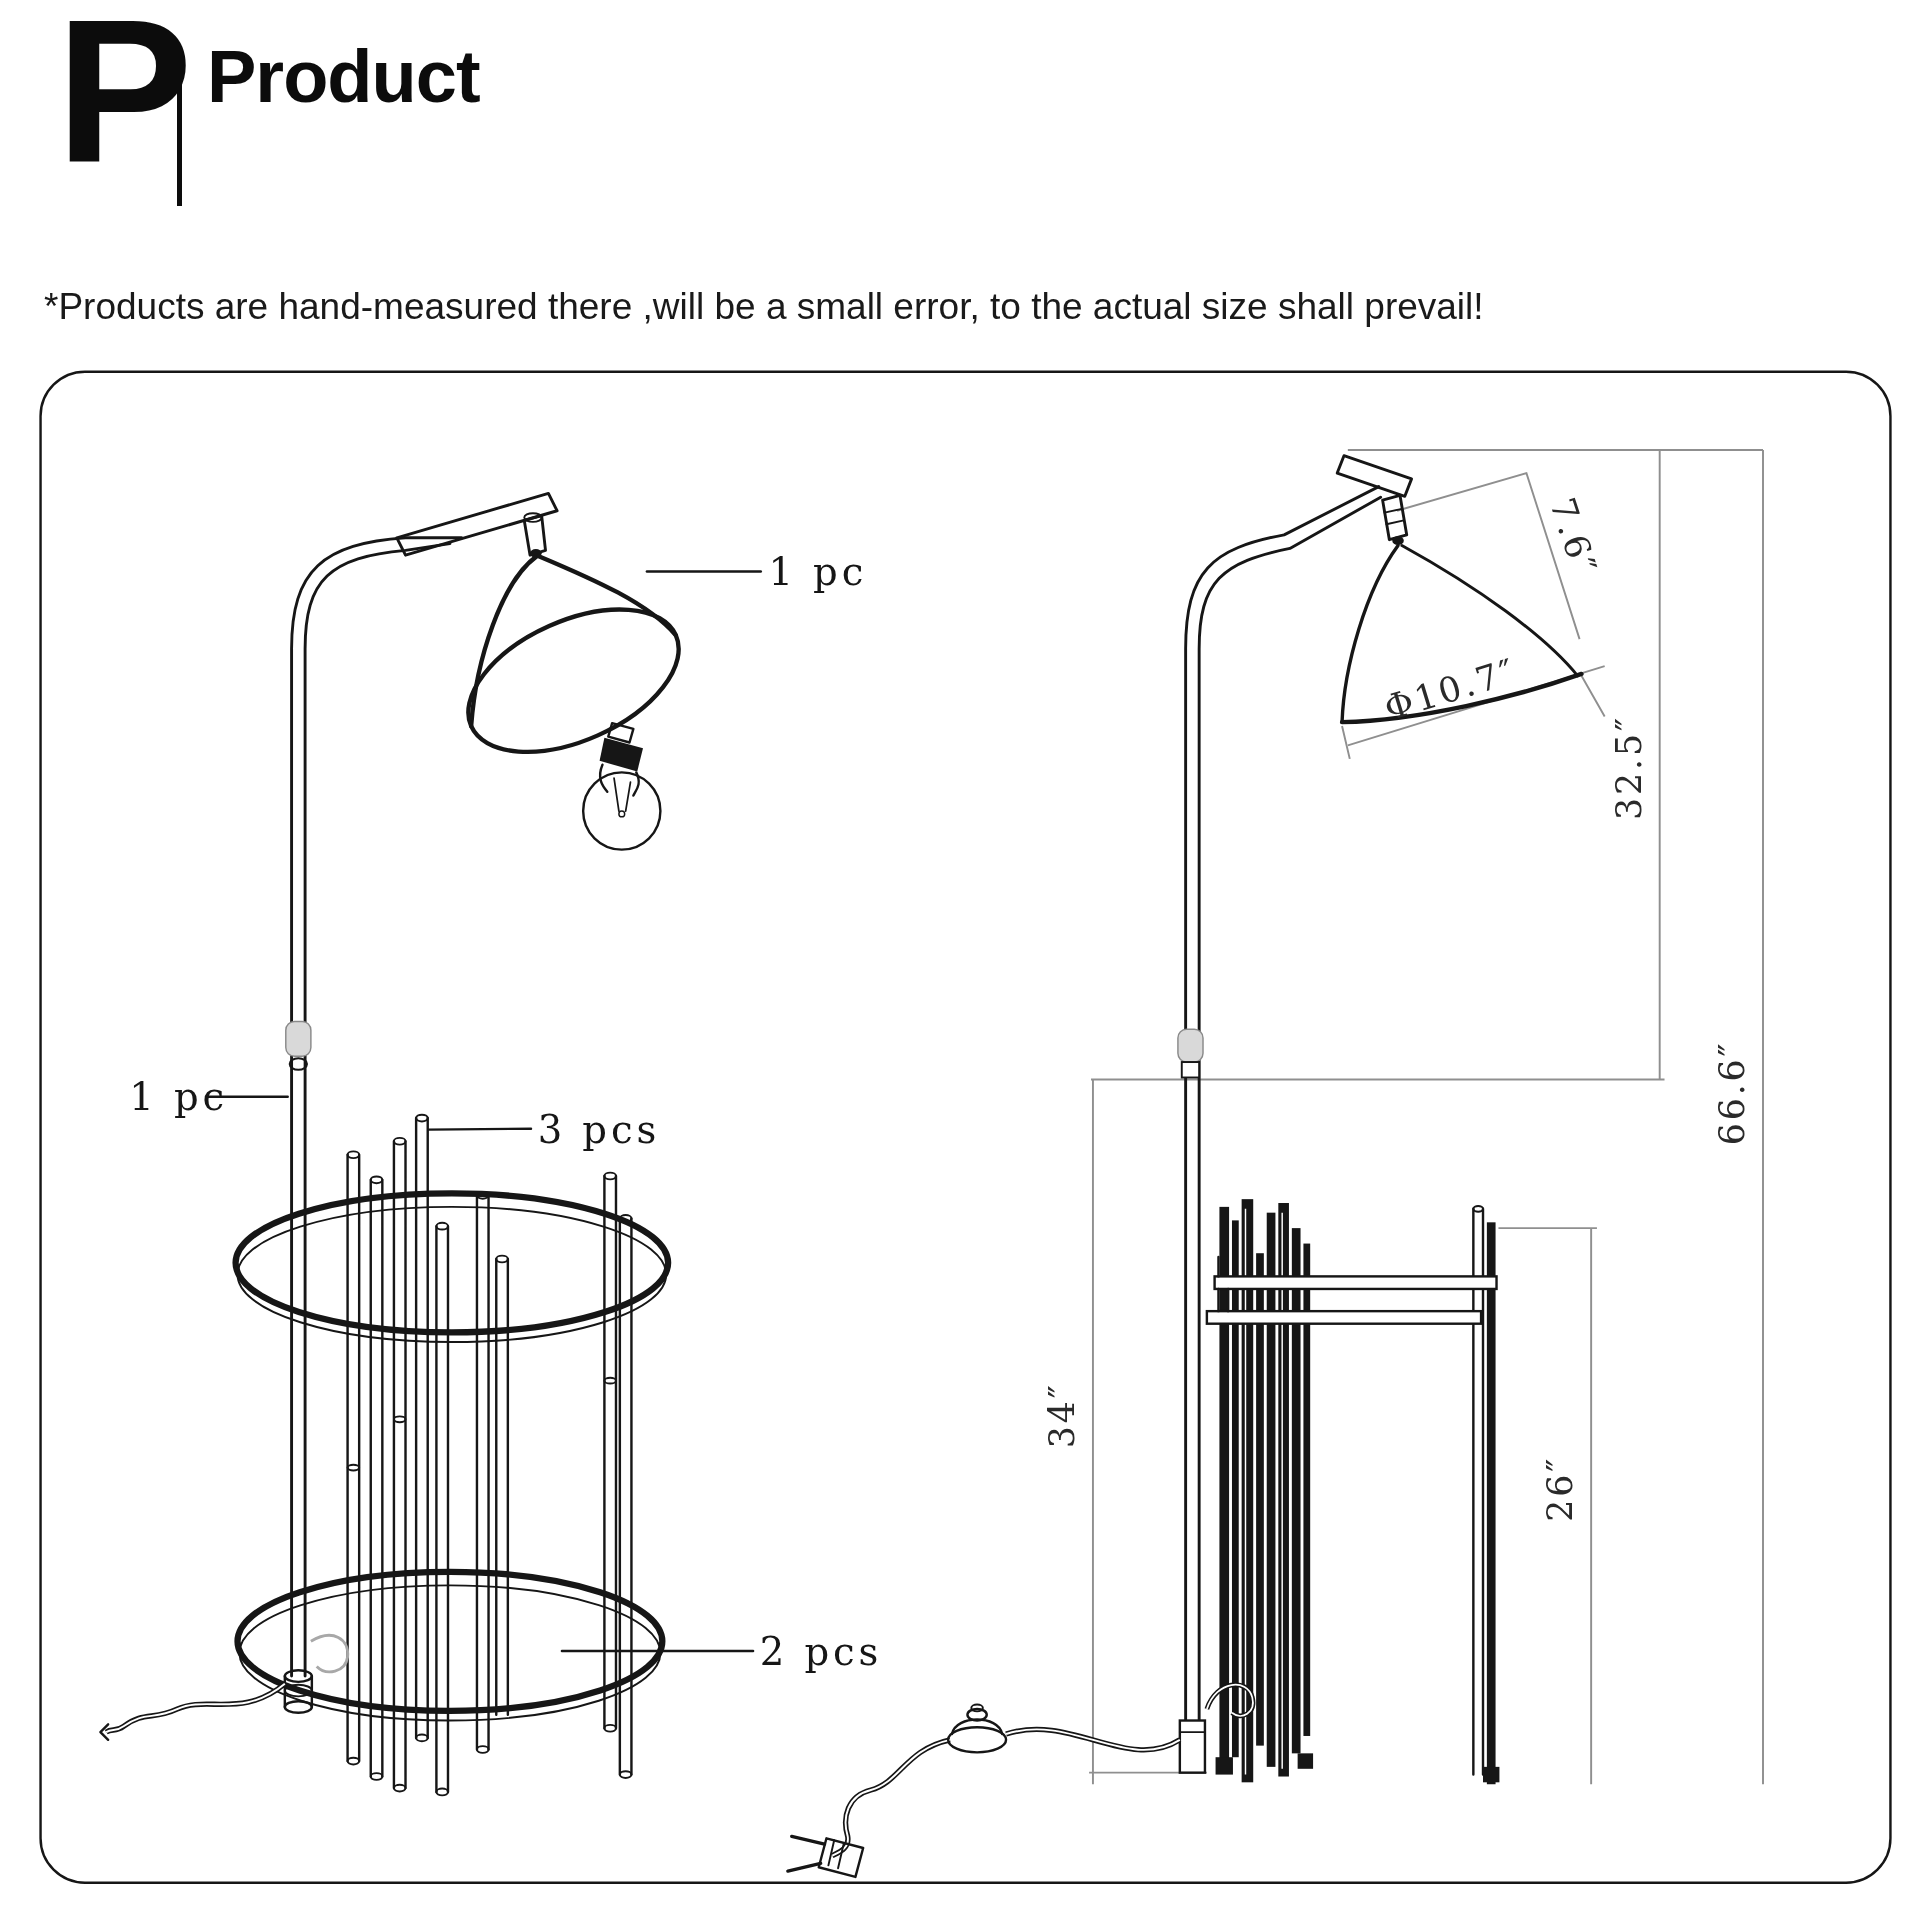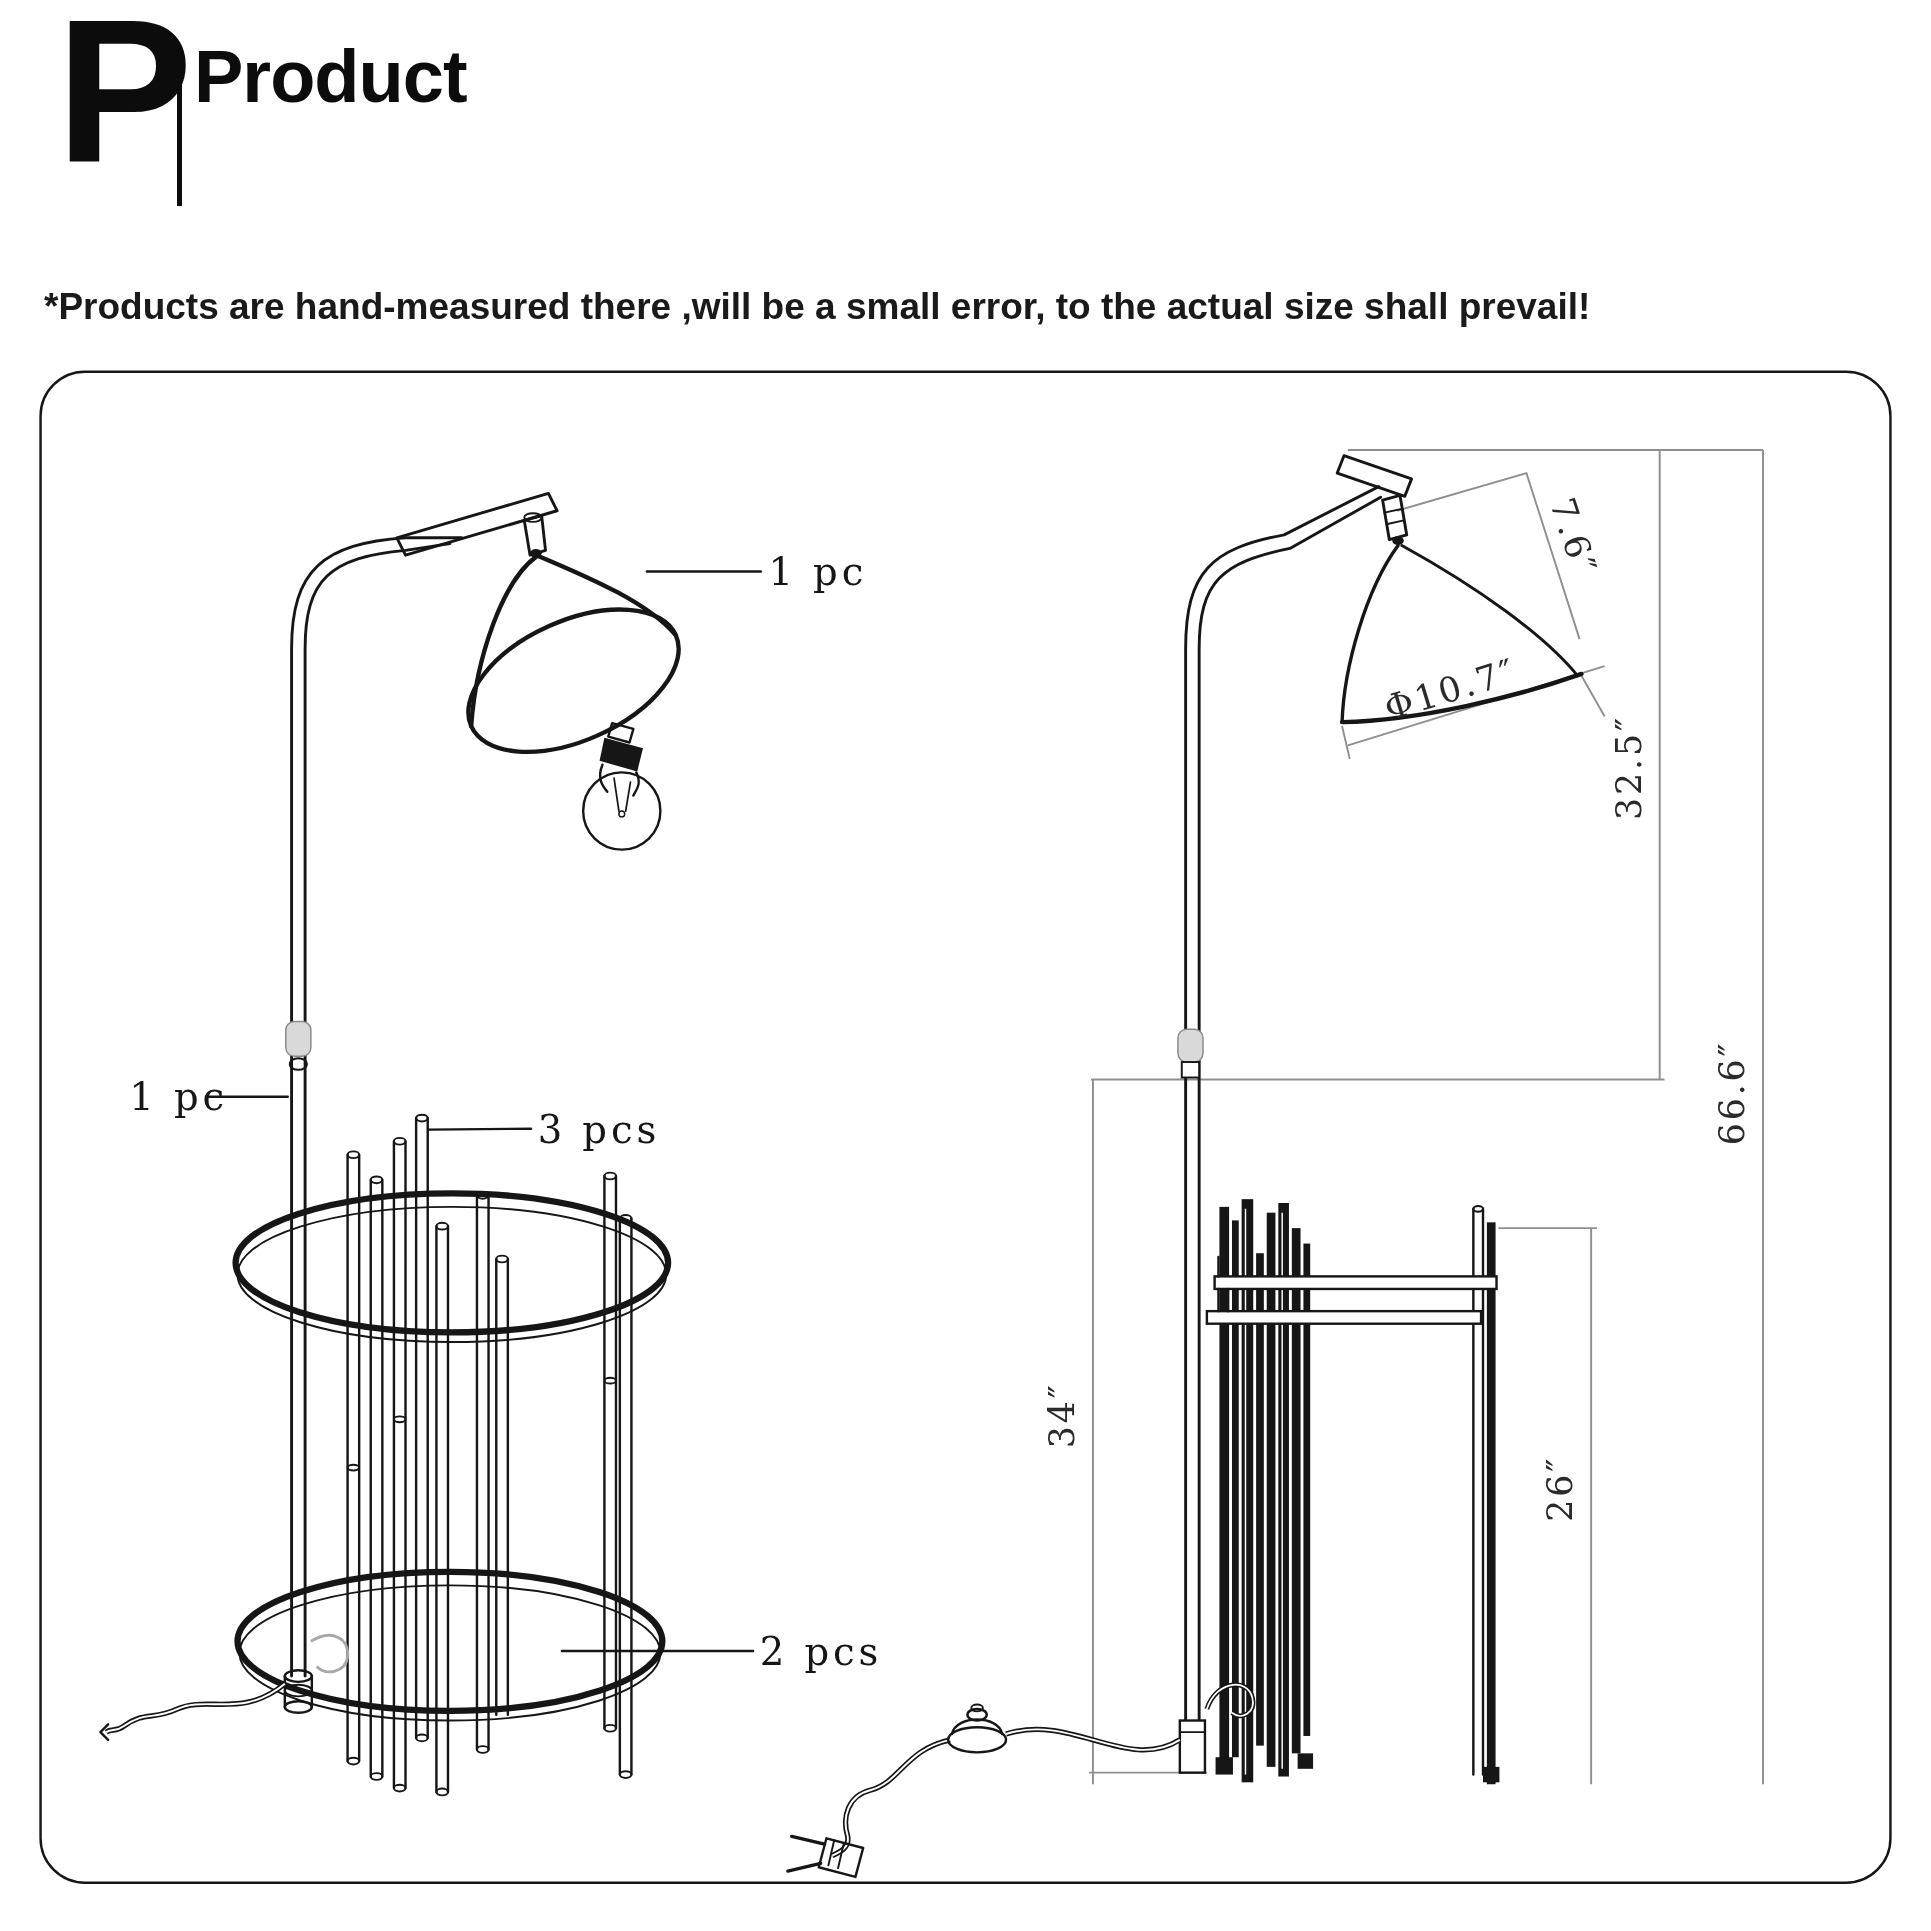--- a/index.html
+++ b/index.html
@@ -1,23 +1,23 @@
 <!DOCTYPE html>
 <html><head>
 <meta charset="utf-8">
 <style>
   html,body{margin:0;padding:0;background:#ffffff;}
   #page{position:relative;width:1931px;height:1931px;background:#fff;overflow:hidden;
         font-family:"Liberation Sans",sans-serif;color:#111;}
   .logo-p{position:absolute;left:56px;top:-27px;font-size:205px;font-weight:800;
           letter-spacing:-5.8px;color:#0c0c0c;}
   .divider{position:absolute;left:177px;top:50px;width:4.8px;height:156px;background:#0c0c0c;}
-  .title{position:absolute;left:194px;top:35px;font-size:74px;font-weight:800;
+  .title{position:absolute;left:207px;top:35px;font-size:74px;font-weight:800;
          line-height:83px;color:#0c0c0c;letter-spacing:-1px;}
-  .disclaimer{position:absolute;left:44px;top:286px;font-size:37px;font-weight:700;color:#1a1a1a;}
+  .disclaimer{position:absolute;left:44px;top:286px;font-size:37px;font-weight:400;color:#1a1a1a;}
   svg{position:absolute;left:0;top:0;}
   .ln{stroke:#161616;fill:none;stroke-linecap:round;stroke-linejoin:round;}
   .dim{stroke:#8f8f8f;stroke-width:2;fill:none;}
   text.lbl{font-family:"DejaVu Serif","Liberation Serif",serif;font-size:40px;fill:#161616;letter-spacing:4px;}
   text.dimtxt{font-family:"DejaVu Serif","Liberation Serif",serif;font-size:36px;fill:#2a2a2a;letter-spacing:3px;}
 </style>
 </head>
 <body>
 
 <div id="page">

